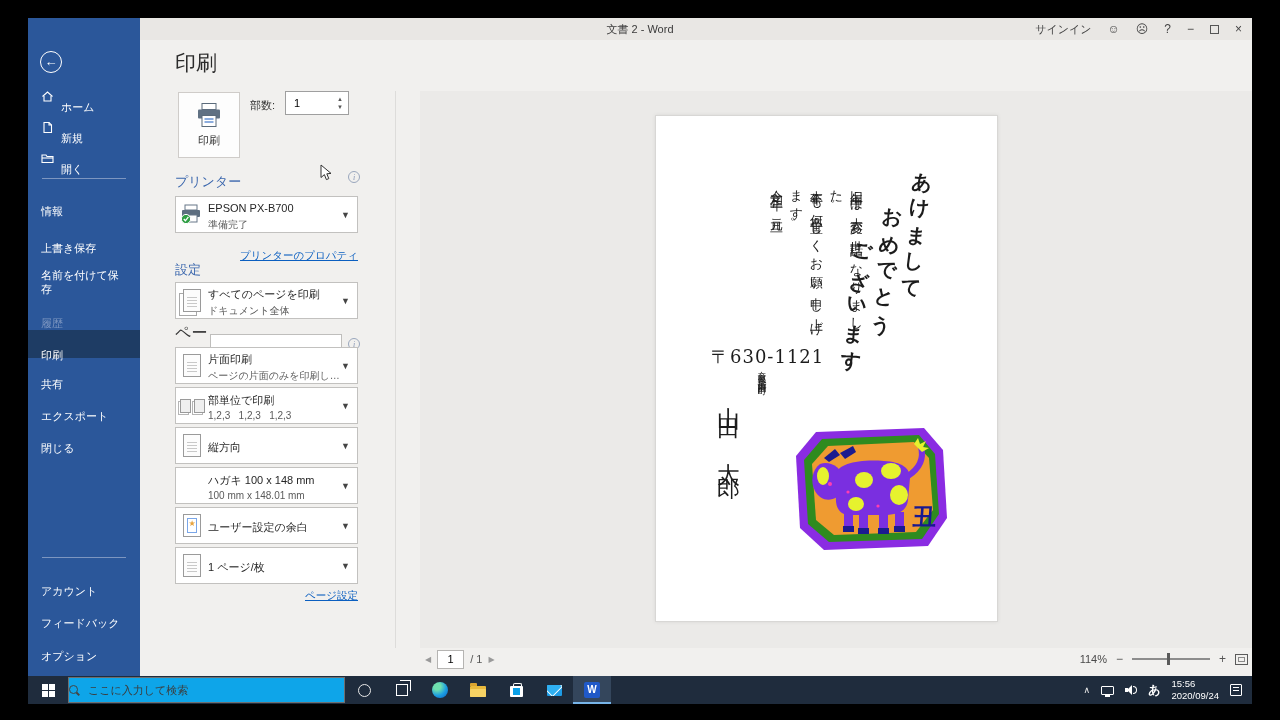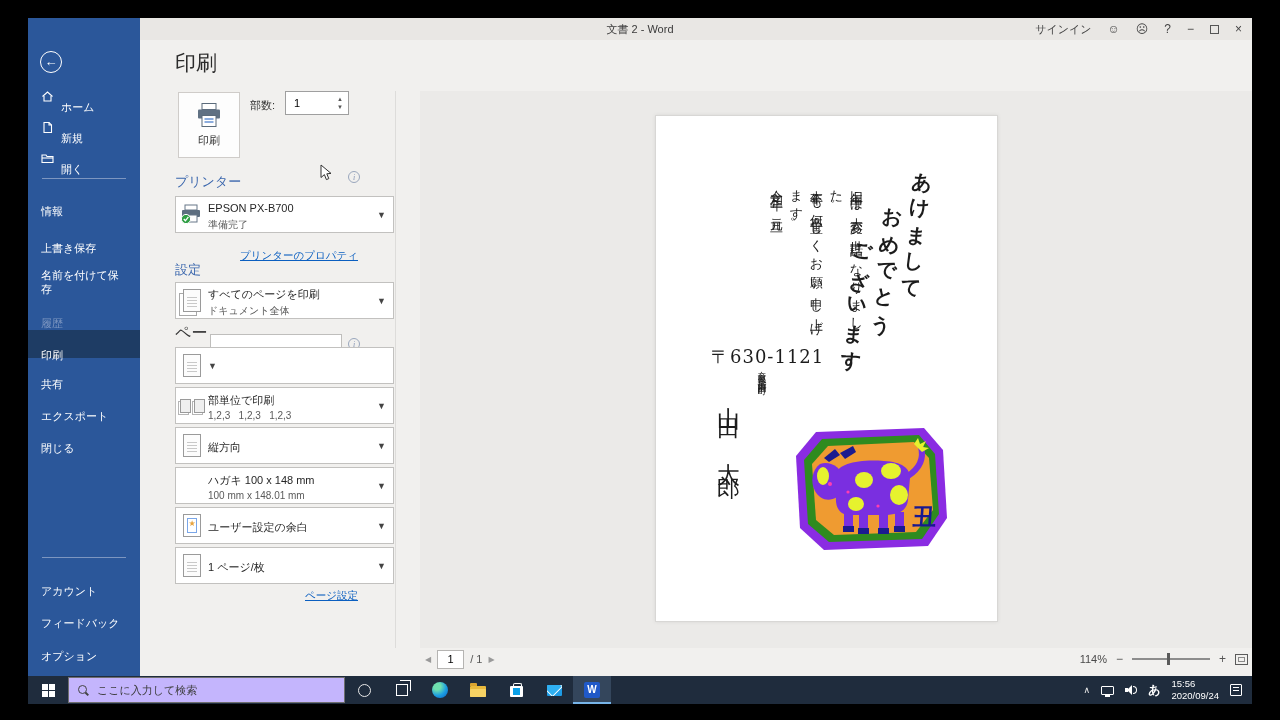--- a/index.html
+++ b/index.html
@@ -29,21 +29,21 @@
   
   .pg-title { position:absolute; left:147px; top:31px; font-size:21px; color:#2b2b2b; }
   .print-btn { position:absolute; left:150px; top:74px; width:62px; height:66px; background:#fdfdfd; border:1px solid #cfccc9; display:flex; flex-direction:column; align-items:center; justify-content:center; gap:4px; font-size:11px; color:#333; cursor:pointer; }
   .copies-lbl { position:absolute; left:222px; top:80px; font-size:11px; }
   .spinner { position:absolute; left:257px; top:73px; width:64px; height:24px; background:#fff; border:1px solid #9f9f9f; display:flex; }
   .spinner input { flex:1; border:0; outline:0; padding-left:8px; font-size:11px; width:38px; font-family:"Liberation Sans",sans-serif; background:transparent; }
   .spin-arrows { width:16px; display:flex; flex-direction:column; align-items:center; justify-content:center; font-size:6px; color:#555; line-height:1.4; cursor:pointer; }
   .sec-head { position:absolute; left:147px; font-size:13px; color:#3a66ad; }
   .info { width:12px; height:12px; border:1px solid #9aa7bd; border-radius:50%; color:#8696b5; font-size:8px; font-style:italic; font-family:"Liberation Serif",serif; text-align:center; line-height:11px; display:inline-block; }
   .info::after { content:"i"; }
-  .box { position:absolute; left:147px; width:219px; height:37px; background:#fff; border:1px solid #c2c1bf; display:flex; align-items:center; cursor:pointer; }
+  .box { position:absolute; left:147px; width:183px; height:37px; background:#fff; border:1px solid #c2c1bf; display:flex; align-items:center; cursor:pointer; }
   .box .ic { width:32px; flex:0 0 32px; display:flex; align-items:center; justify-content:center; }
   .box .txt { flex:1; overflow:hidden; }
   .box .lbl { font-size:11px; color:#262626; white-space:nowrap; }
   .box .sub { font-size:10px; color:#5a5a5a; white-space:pre; margin-top:2px; }
   .box .caret { flex:0 0 16px; font-size:9px; color:#444; }
   .link { position:absolute; left:147px; width:183px; text-align:right; font-size:10.5px; color:#0b5fc0; text-decoration:underline; cursor:pointer; }
   .pages-row { position:absolute; left:147px; top:305px; width:195px; display:flex; align-items:center; }
   .pages-row .plbl { font-size:16px; width:35px; }
   .pages-row input { width:132px; height:21px; border:1px solid #bfbebc; background:#fff; outline:0; padding:0 4px; font-size:11px; }
   .pages-row .info { margin-left:6px; }
@@ -78,21 +78,21 @@
   .zthumb { position:absolute; left:45%; top:-5px; width:3px; height:12px; background:#5a5a5a; cursor:pointer; }
   .zbtn { font-size:12px; color:#555; cursor:pointer; }
   .fit { width:13px; height:11px; border:1.4px solid #5a5a5a; position:relative; cursor:pointer; }
   .fit::after { content:""; position:absolute; inset:2px; border:1px solid #8a8a8a; }
 
   
   .taskbar { position:absolute; left:28px; top:676px; width:1224px; height:28px; background:#1f2c3d; display:flex; align-items:center; }
   .tstart { width:40px; height:28px; display:flex; align-items:center; justify-content:center; cursor:pointer; }
   .winlogo { width:13px; height:13px; display:grid; grid-template-columns:6px 6px; grid-template-rows:6px 6px; gap:1px; }
   .winlogo i { background:#fff; }
-  .tsearch { width:277px; height:26px; background:#c4b5fd; border:1px solid #6f6f6f; display:flex; align-items:center; gap:8px; padding-left:9px; }
+  .tsearch { width:277px; height:26px; background:#0ea5e9; border:1px solid #6f6f6f; display:flex; align-items:center; gap:8px; }
   .tsearch input { border:0; outline:0; background:transparent; font-size:11px; width:220px; font-family:"Liberation Sans",sans-serif; color:#333; }
   .tsearch input::placeholder { color:#3c3c3c; opacity:1; }
   .mag { position:relative; width:11px; height:11px; }
   .mag::before { content:""; position:absolute; left:0; top:0; width:7px; height:7px; border:1.4px solid #444; border-radius:50%; }
   .mag::after { content:""; position:absolute; left:7px; top:8px; width:4px; height:1.6px; background:#444; transform:rotate(45deg); }
   .ticon { width:38px; height:28px; display:flex; align-items:center; justify-content:center; cursor:pointer; }
   .ticon.active { background:#34465c; box-shadow:inset 0 -2px 0 #77b4e8; }
   .i-cortana { width:13px; height:13px; border:1.8px solid #e8e8e8; border-radius:50%; }
   .i-tview { position:relative; width:12px; height:12px; border:1.4px solid #fff; }
   .i-tview::after { content:""; position:absolute; left:3px; top:-5px; width:10px; height:10px; border-top:1.4px solid #fff; border-right:1.4px solid #fff; }
@@ -262,20 +262,24 @@
   <div class="pages-row">
     <span class="plbl">ページ:</span>
     <input style="">
     <span class="info"></span>
   </div>
 
   <div class="box" style="top:329px">
     <span class="ic">
         <span class="pg-ic"></span>
       </span>
+    <span class="txt">
+      <span class="lbl">片面印刷</span>
+      <div class="sub">ページの片面のみを印刷し…</div>
+    </span>
     <span class="caret">▼</span>
   </div>
 
   <div class="box" style="top:369px">
     <span class="ic">
         <span class="collate">
           <i></i>
           <i></i>
         </span>
       </span>

